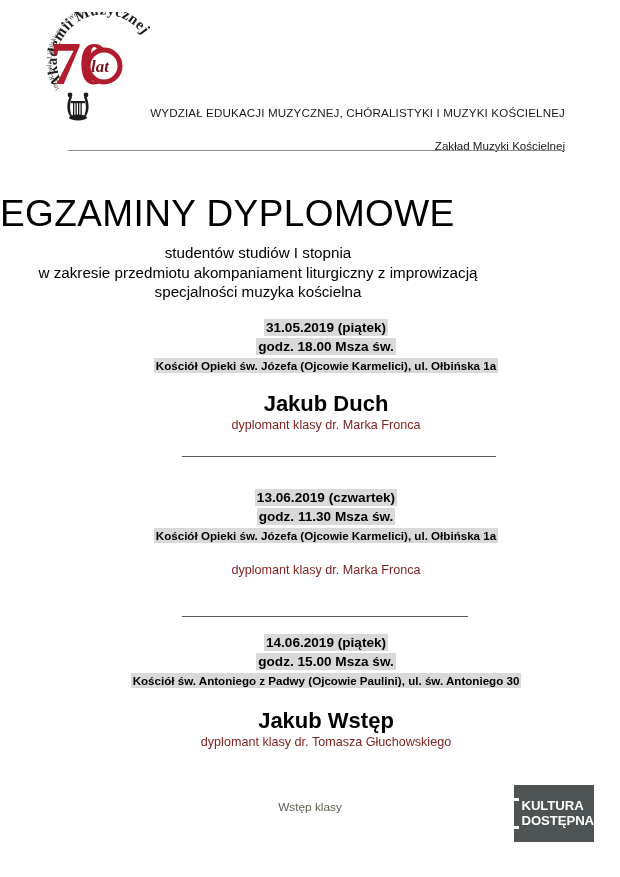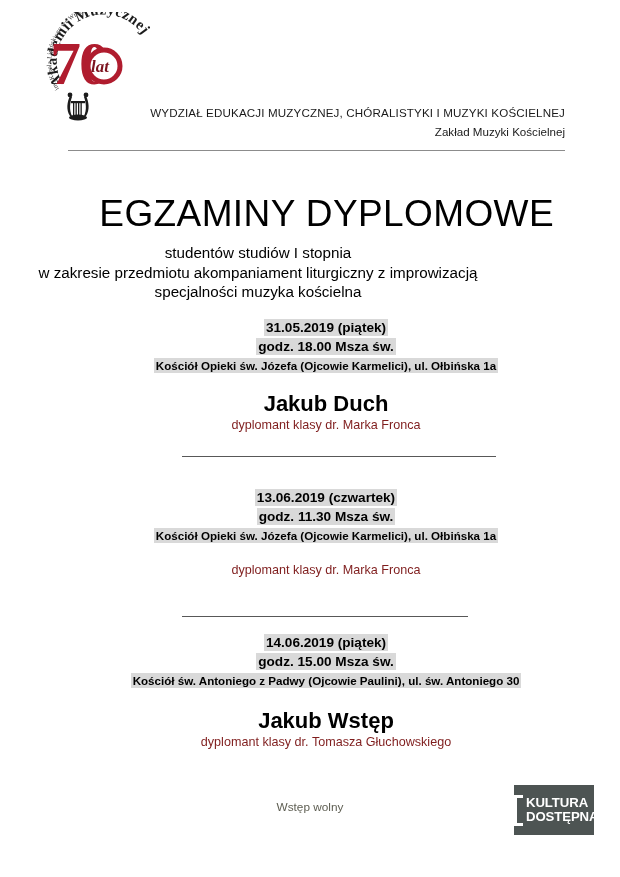--- a/index.html
+++ b/index.html
@@ -41,38 +41,38 @@
     font-size: 11.6px;
     letter-spacing: 0.15px;
     color: #1a1a1a;
     line-height: 17px;
     white-space: nowrap;
   }
   .header-line2 {
     font-size: 11.6px;
     color: #1a1a1a;
     line-height: 17px;
-    margin-top: 2px;
+    margin-top: 16px;
   }
   .header-rule {
     position: absolute;
     left: 68px;
     top: 150px;
     width: 497px;
     height: 0;
     border-top: 1.3px solid #8c8c8c;
   }
 
   
   .title {
     position: absolute;
     left: 0;
     top: 194px;
     width: 554px;
-    text-align: right;
+    text-align: left;
     font-size: 37px;
     letter-spacing: 0.4px;
     color: #000000;
     font-weight: 400;
     line-height: 40px;
   }
   .subtitle {
     position: absolute;
     left: 0;
     top: 243px;
@@ -135,25 +135,25 @@
     width: 620px;
     text-align: center;
     font-size: 11.8px;
     color: #5e5e52;
   }
   .kd-logo {
     position: absolute;
     left: 514px;
     top: 785px;
     width: 80px;
-    height: 50px;
+    height: 57px;
     background: #4d5453;
     display: flex;
     align-items: center;
-    justify-content: flex-start;
+    justify-content: flex-end;
   }
   .kd-inner {
     display: flex;
     align-items: stretch;
     gap: 3px;
   }
   .kd-bracket {
     width: 9px;
     border-left: 3px solid #ffffff;
     border-top: 3px solid #ffffff;
@@ -257,21 +257,21 @@
       <div><span class="hl hl-date">14.06.2019 (piątek)</span></div>
       <div><span class="hl hl-time">godz. 15.00 Msza św.</span></div>
       <div><span class="hl hl-place">Kościół św. Antoniego z Padwy (Ojcowie Paulini), ul. św. Antoniego 30</span></div>
     </div>
   </div>
   <div class="exam" style="top:708px;">
     <div class="student-name">Jakub Wstęp</div>
     <div class="student-teacher">dyplomant klasy dr. Tomasza Głuchowskiego</div>
   </div>
 
-  <div class="free-entry">Wstęp wolny</div>
+  <div class="free-entry">Wstęp klasy</div>
 
   <div class="kd-logo">
     <div class="kd-inner">
       <div class="kd-bracket"></div>
       <div class="kd-text">
         <span>KULTURA</span>
         <span>DOSTĘPNA</span>
       </div>
     </div>
   </div>

